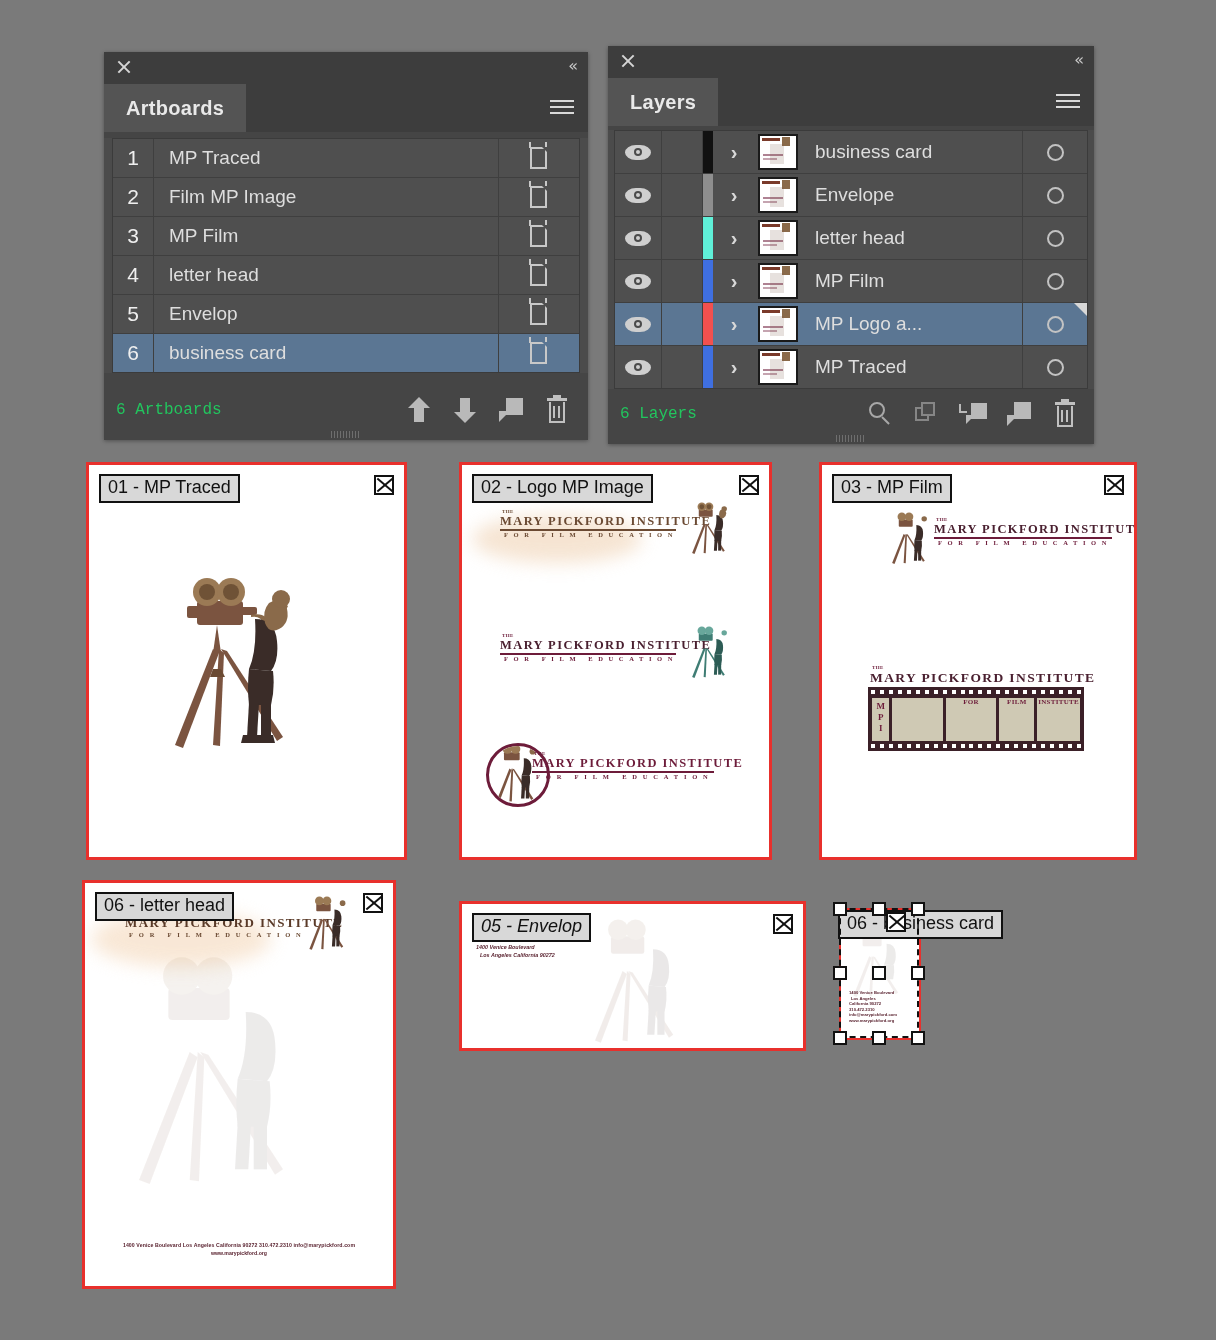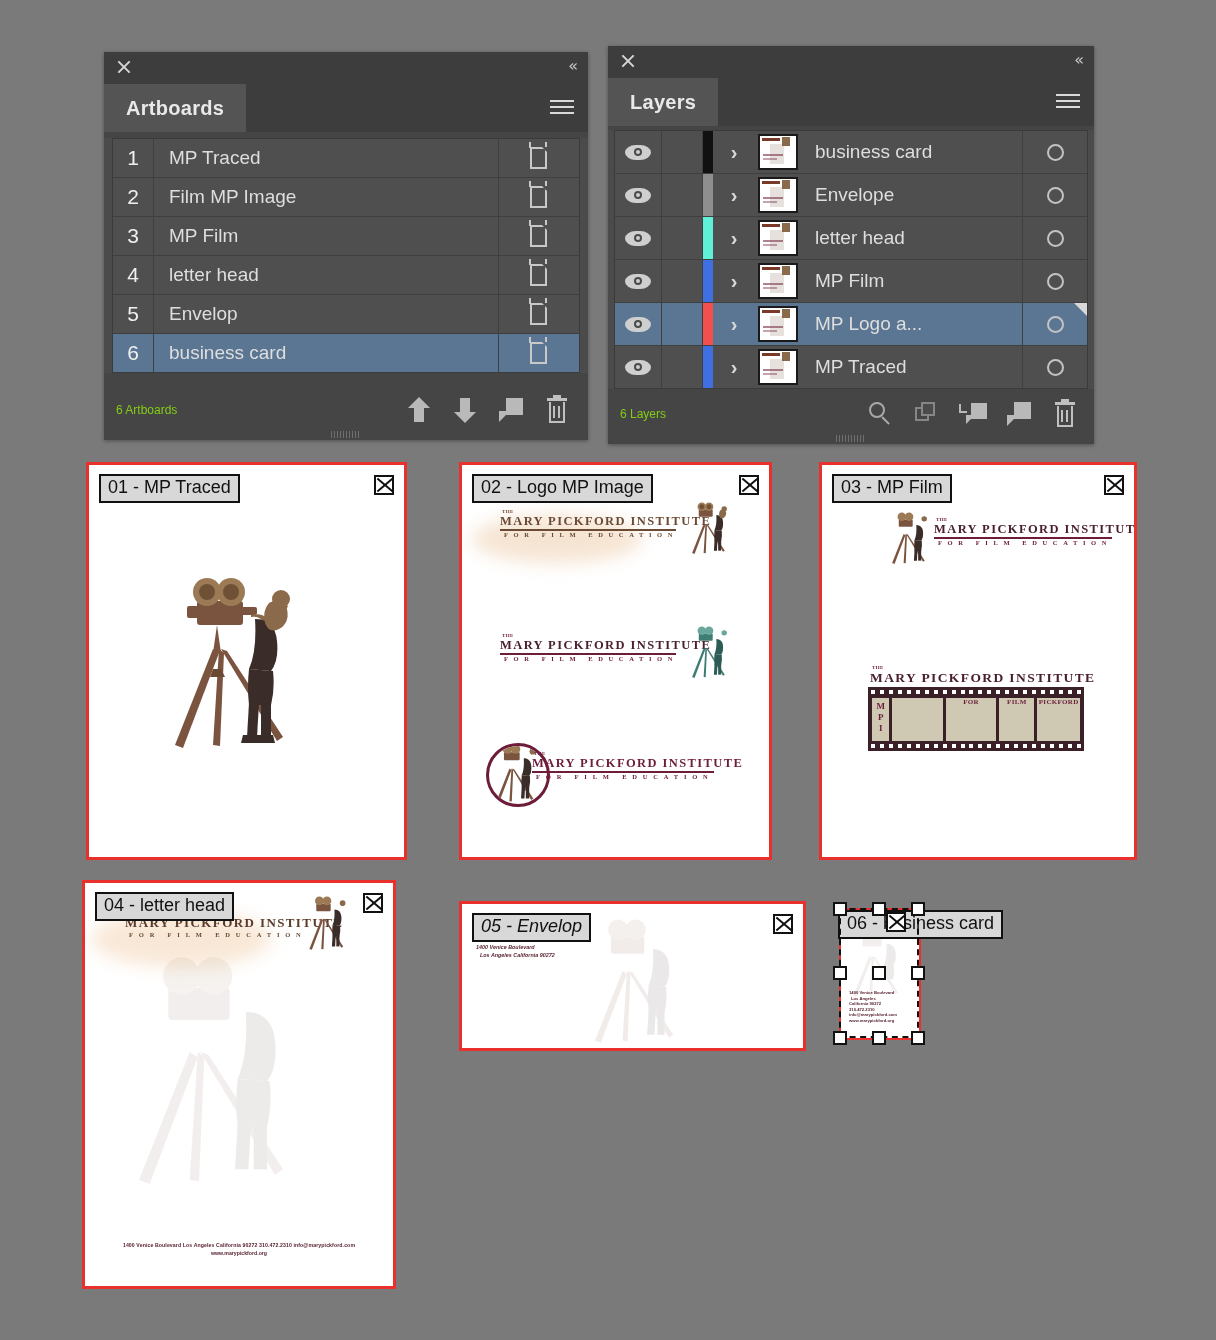--- a/index.html
+++ b/index.html
@@ -16,21 +16,21 @@
   .close-x{position:absolute;left:12px;top:7px;width:16px;height:16px;}
   .close-x:before,.close-x:after{content:"";position:absolute;left:0;top:7px;width:16px;height:2px;background:#d6d6d6;}
   .close-x:before{transform:rotate(45deg);}
   .close-x:after{transform:rotate(-45deg);}
   .collapse-arrows{position:absolute;right:12px;top:6px;color:#c9c9c9;font-size:16px;line-height:16px;letter-spacing:-2px;font-family:"DejaVu Sans",sans-serif;}
   .tabrow{height:48px;background:#3d3d3d;position:relative;display:flex;align-items:stretch;}
   .tab{background:#545454;display:flex;align-items:center;padding:0 22px;color:#e9e9e9;font-size:20px;font-weight:bold;letter-spacing:.3px;}
   .hamburger{position:absolute;right:14px;top:16px;width:24px;height:16px;}
   .hamburger i{display:block;height:2px;background:#d9d9d9;margin-bottom:4px;}
   .panel-body{background:#4b4b4b;padding:0;}
-  .panel-footer{height:40px;background:#454545;display:flex;align-items:center;color:#84cc16;font-size:12px;position:relative;}
+  .panel-footer{height:40px;background:#454545;display:flex;align-items:center;color:#22c55e;font-size:16px;position:relative;font-family:Liberation Mono, monospace;}
   .footer-count{padding-left:12px;}
   .footer-icons{position:absolute;display:flex;align-items:center;}
   .grip{position:absolute;bottom:2px;left:0;right:0;height:8px;display:flex;justify-content:center;align-items:center;}
   .grip i{width:1px;height:7px;background:#6e6e6e;margin-right:2px;}
 
   
   #artboards-panel{left:104px;top:52px;width:484px;height:388px;}
   .ab-list{margin:6px 8px 0 8px;border:1px solid #3b3b3b;background:#4f4f4f;}
   .ab-row{display:flex;align-items:center;height:38px;border-bottom:1px solid #3f3f3f;color:#dcdcdc;font-size:19px;}
   .ab-row:last-child{border-bottom:none;}
@@ -683,21 +683,21 @@
       <div class="frame" style="width:52px;">
           <span></span>
         </div>
       <div class="frame" style="width:52px;">
           <span>FOR</span>
         </div>
       <div class="frame" style="width:36px;">
           <span>FILM</span>
         </div>
       <div class="frame" style="width:44px;">
-          <span>PICKFORD</span>
+          <span>INSTITUTE</span>
         </div>
     </div>
     <div class="perf">
       <i></i>
         <i></i>
         <i></i>
         <i></i>
         <i></i>
         <i></i>
         <i></i>
@@ -716,21 +716,21 @@
         <i></i>
         <i></i>
         <i></i>
         <i></i>
         <i></i>
     </div>
   </div>
 </div>
 
 <div class="artboard" style="left:82px;top:880px;width:308px;height:403px;overflow:hidden;">
-  <div class="ab-label">04 - letter head</div>
+  <div class="ab-label">06 - letter head</div>
   <div class="ab-close" style="right:10px;top:10px;"></div>
 
   <div class="glow" style="left:6px;top:28px;width:180px;height:56px;background:#f7e2cc;opacity:.8;"></div>
 
   <div class="logo-wrap" style="left:40px;top:32px;">
     <div class="logo-main" style="color:#5a3a28;font-size:13px;">MARY PICKFORD INSTITUTE</div>
     <div class="logo-sub" style="color:#6b4a33;font-size:6.5px;letter-spacing:5.8px;margin-left:4px;">FOR FILM EDUCATION</div>
   </div>
   <div class="cam" style="left:222px;top:12px;">
     <svg width="48" height="58" viewBox="0 0 150 185">

